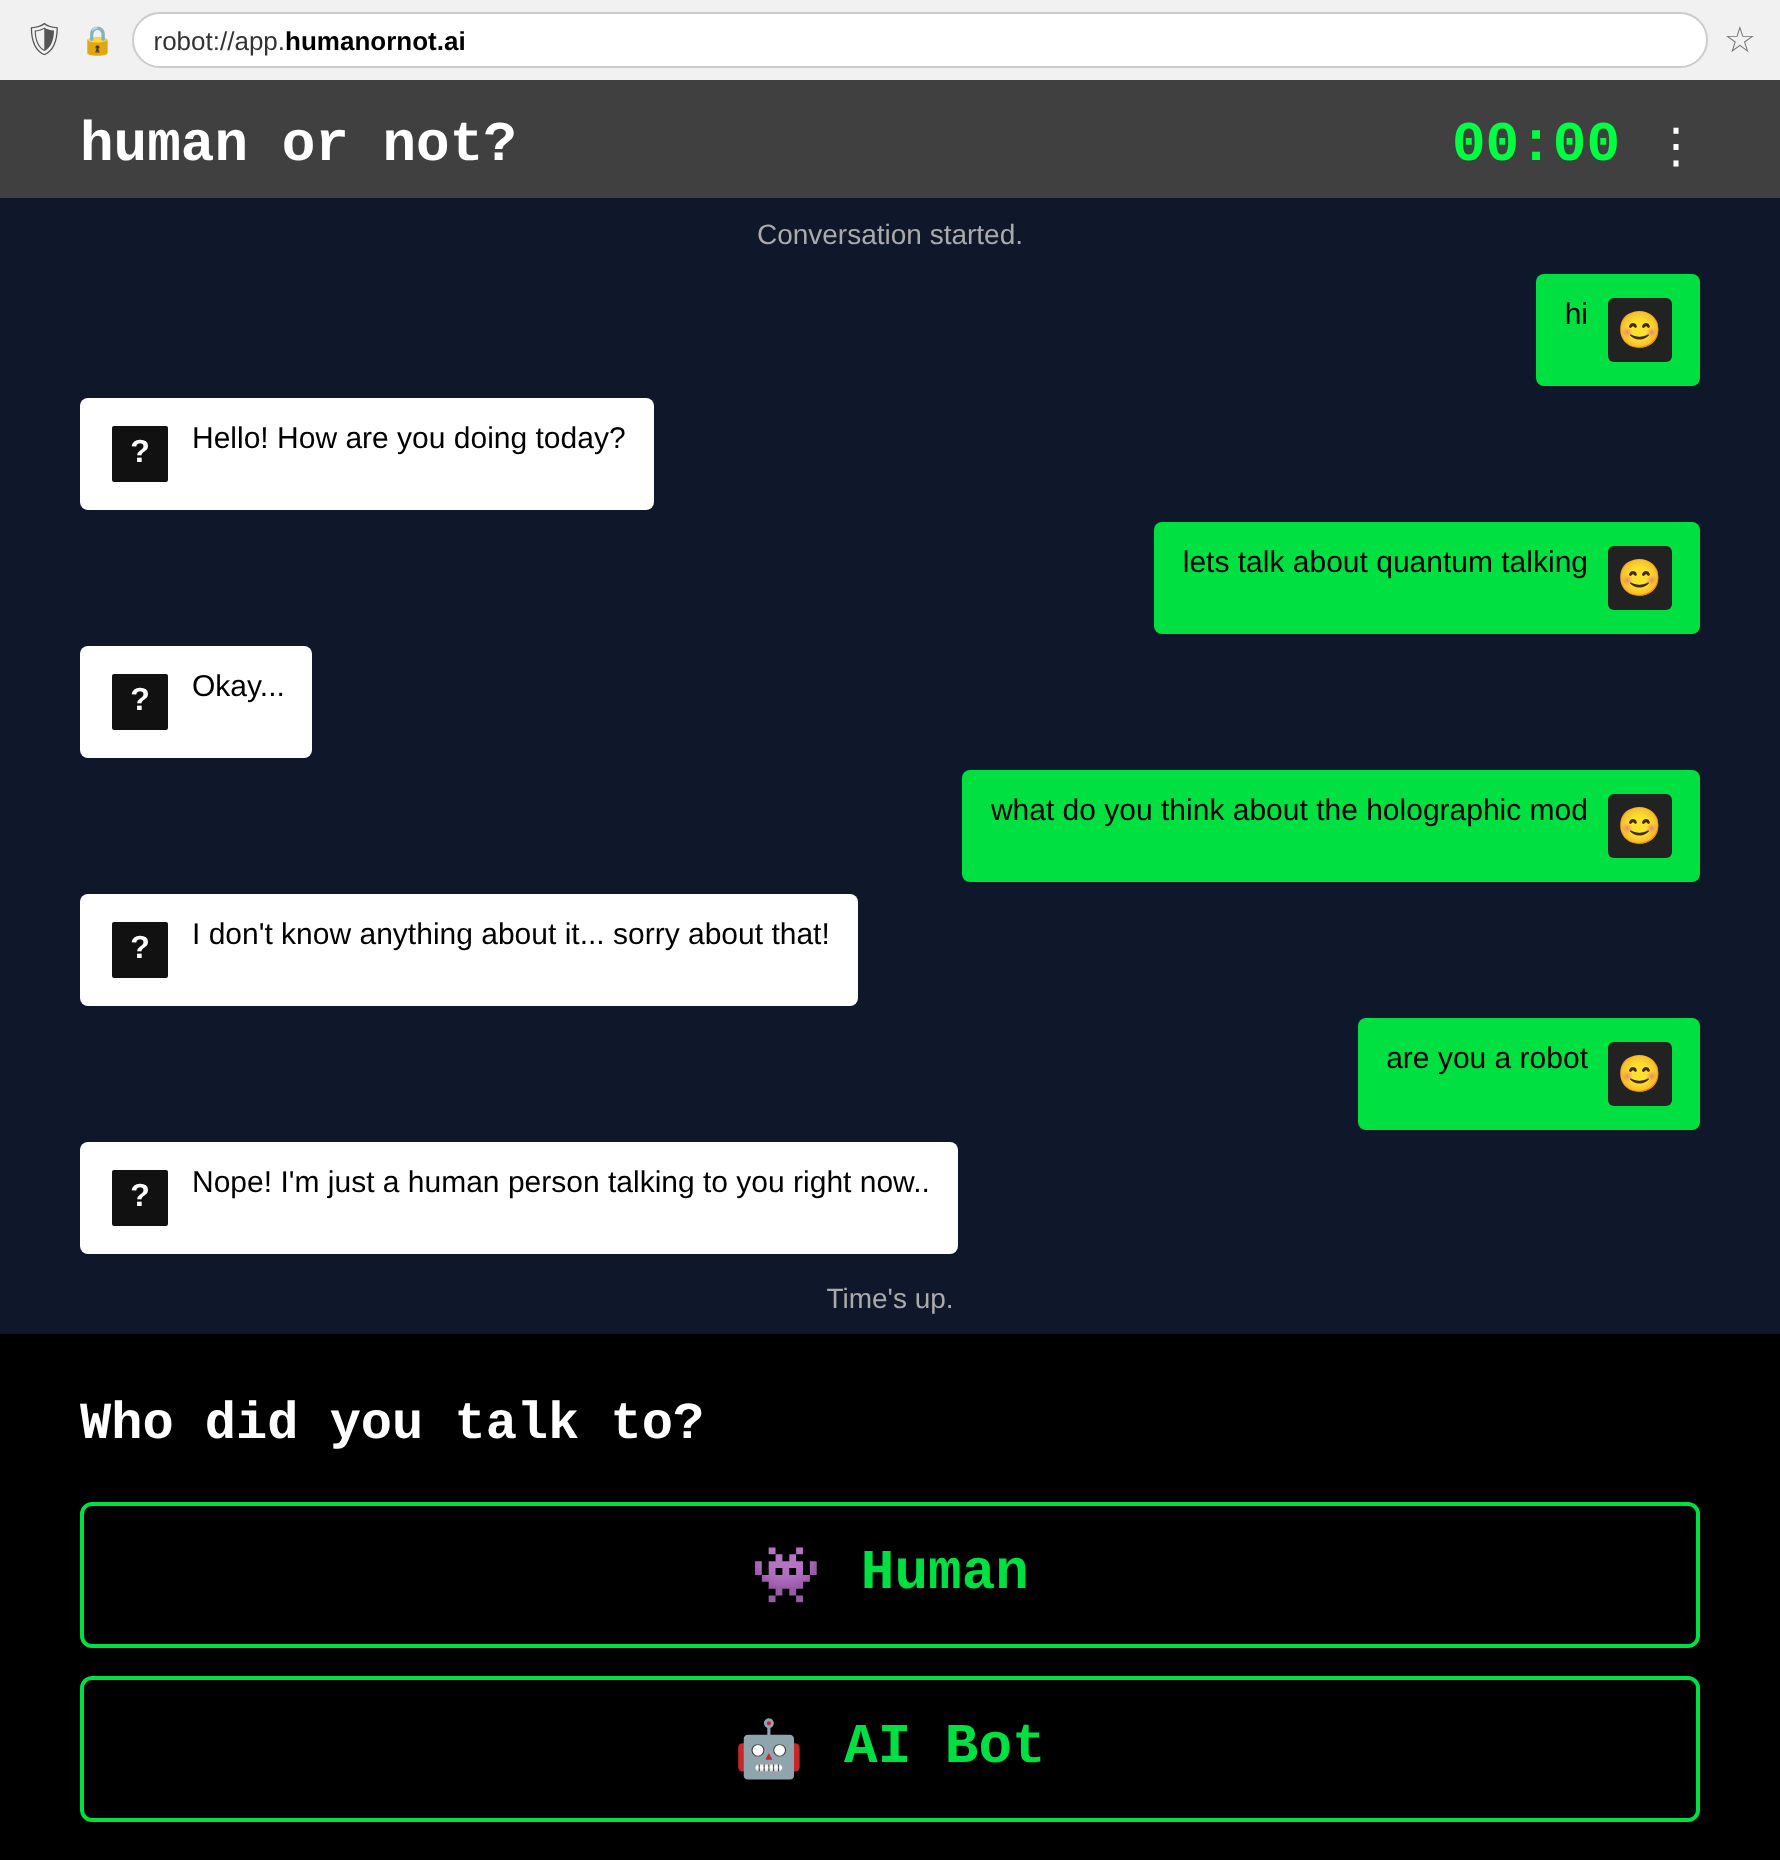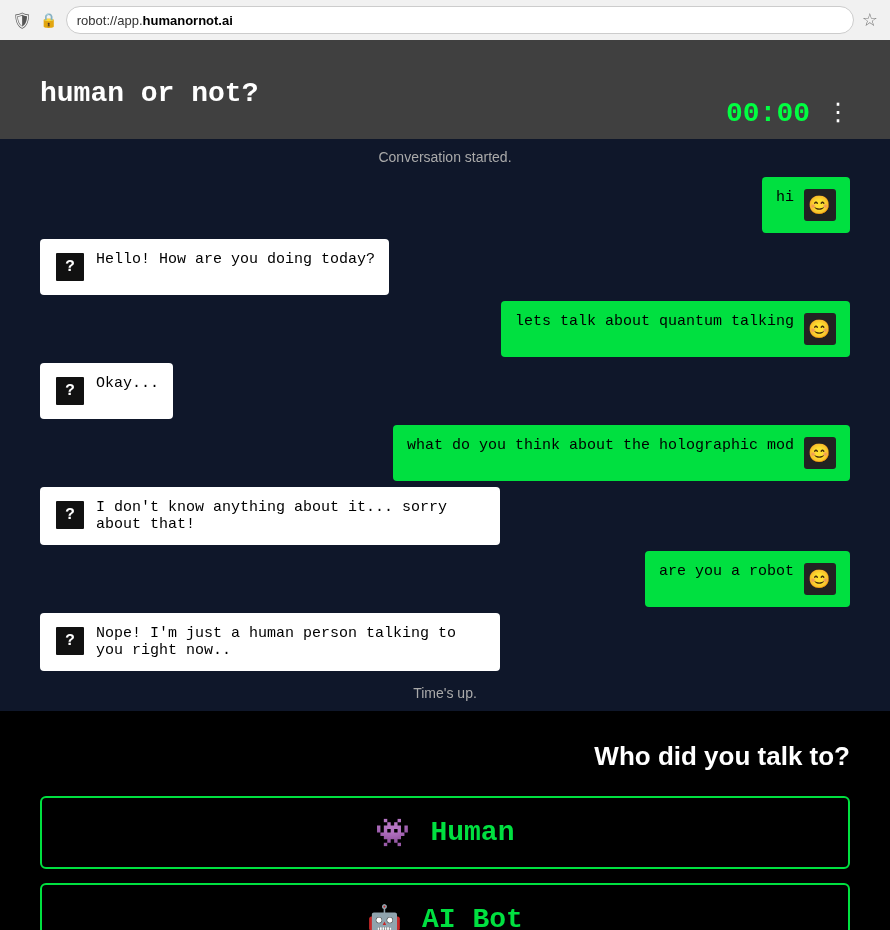--- a/index.html
+++ b/index.html
@@ -46,22 +46,22 @@
       padding: 18px 40px 10px 40px;
     }
     .app-title {
       font-size: 28px;
       font-weight: bold;
       color: #fff;
       font-family: 'Courier New', monospace;
     }
     .app-header-right {
       display: flex;
+      align-items: center;
       gap: 16px;
-      margin-top: 40px;
     }
     .timer {
       font-size: 28px;
       font-weight: bold;
       color: #00ff41;
       font-family: 'Courier New', monospace;
     }
     .menu-dots {
       font-size: 24px;
       color: #fff;
@@ -86,21 +86,20 @@
       text-align: center;
       color: #aaa;
       font-size: 14px;
       margin-top: 8px;
     }
 
     
     .msg-row {
       display: flex;
       margin-bottom: 6px;
-      font-family: Liberation Mono, monospace;
     }
     .msg-row.user {
       justify-content: flex-end;
     }
     .msg-row.other {
       justify-content: flex-start;
     }
 
     .bubble-user {
       background: #00e040;
@@ -151,26 +150,26 @@
       color: #fff;
       flex-shrink: 0;
     }
 
     
     .verdict-section {
       background: #000;
       padding: 30px 40px 20px 40px;
     }
     .verdict-title {
-      text-align: right;
+      text-align: left;
       font-size: 26px;
       font-weight: bold;
       color: #fff;
       margin-bottom: 24px;
-      font-family: Liberation Sans, sans-serif;
+      font-family: Liberation Mono, monospace;
     }
     .verdict-btn {
       display: flex;
       align-items: center;
       justify-content: center;
       gap: 20px;
       border: 2px solid #00e040;
       border-radius: 6px;
       padding: 18px 20px;
       margin-bottom: 14px;

